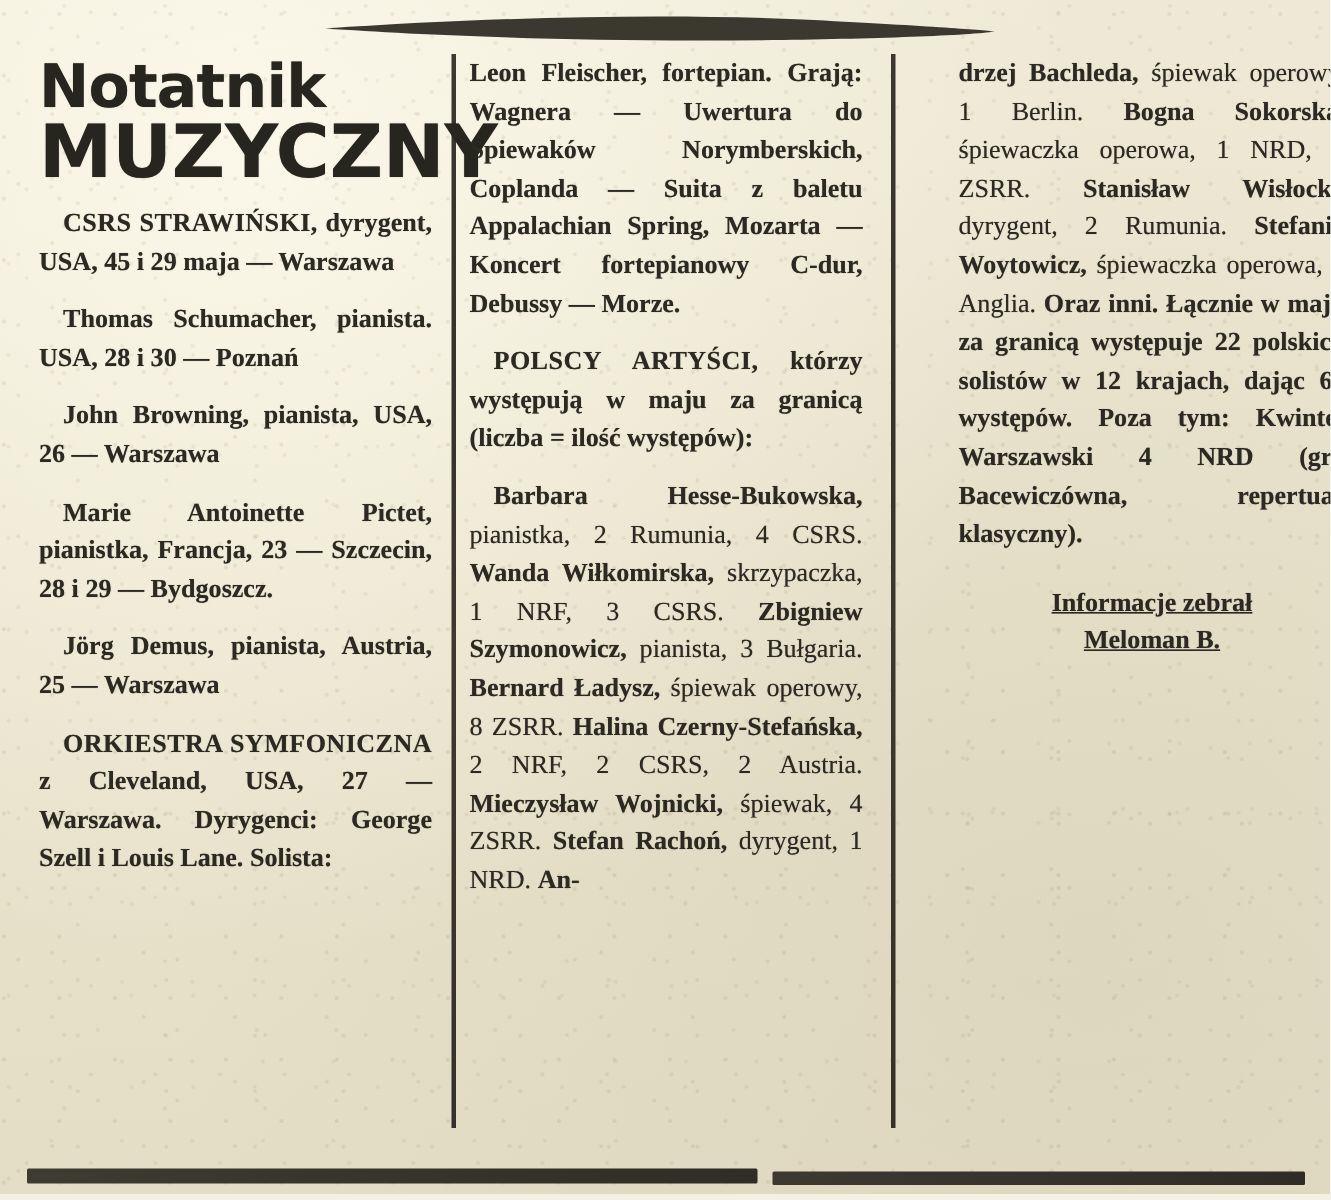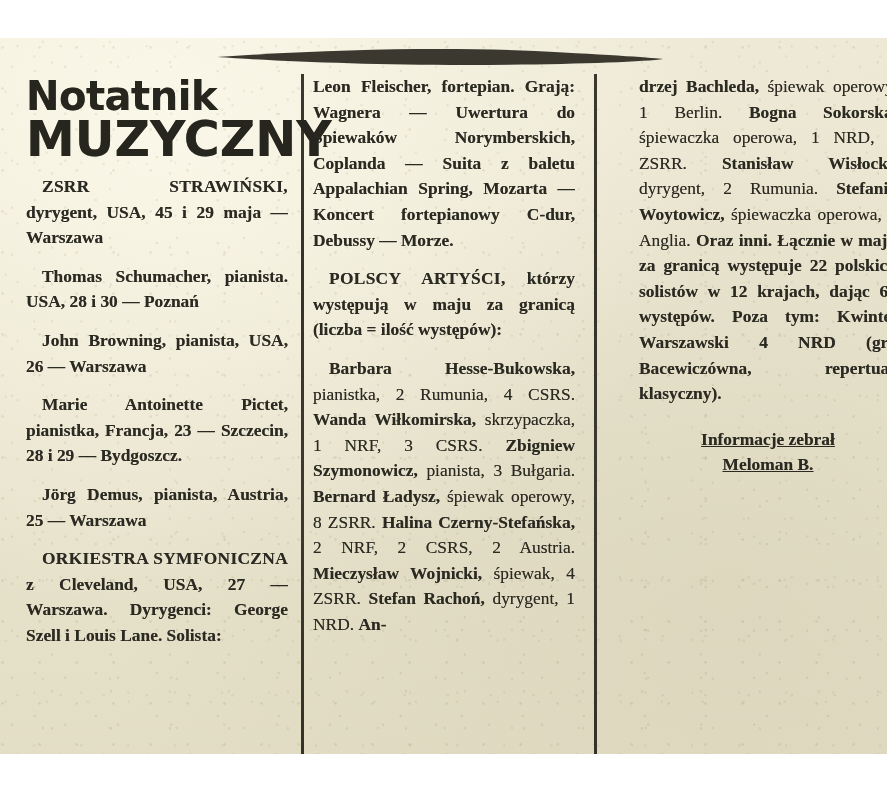--- a/index.html
+++ b/index.html
@@ -7,27 +7,26 @@
     padding: 0;
     background: #ffffff;
   }
   body {
     font-family: "Liberation Serif", serif;
   }
 
   #clipping {
     position: relative;
     width: 887px;
-    height: 716px;
+    height: 800px;
     overflow: hidden;
     background:
       radial-gradient(ellipse at 18% 12%, rgba(255,253,240,0.75) 0%, rgba(255,253,240,0) 55%),
       radial-gradient(ellipse at 82% 78%, rgba(208,202,175,0.40) 0%, rgba(208,202,175,0) 60%),
       linear-gradient(178deg, #eeead7 0%, #e9e4ce 42%, #e5e0c8 78%, #e2ddc4 100%);
-    margin-top: 38px;
   }
 
   
   #grain {
     position: absolute;
     inset: 0;
     pointer-events: none;
     opacity: .5;
     background-image:
       radial-gradient(circle at 7% 23%,  rgba(150,142,112,.30) 0 1px, transparent 1.6px),
@@ -177,21 +176,21 @@
   <div class="col-rule" id="col-rule-2"></div>
 
   <div class="column" id="column-1">
 
     <h1 id="masthead">
       <span class="line1">Notatnik</span>
       <span class="line2">MUZYCZNY</span>
     </h1>
 
     <p class="para">
-      <span class="caps">ZSRR STRAWIŃSKI,</span><span class="bd"> dyrygent, USA, 45 i 29 maja — Warszawa</span>
+      <span class="caps">CSRS STRAWIŃSKI,</span><span class="bd"> dyrygent, USA, 45 i 29 maja — Warszawa</span>
     </p>
 
 
     <p class="para">
       <span class="bd">Thomas Schumacher,</span><span class="bd"> pianista. USA, 28 i 30 — Poznań</span>
     </p>
 
     <p class="para">
       <span class="bd">John Browning,</span><span class="bd"> pianista, USA, 26 — Warszawa</span>
     </p>

